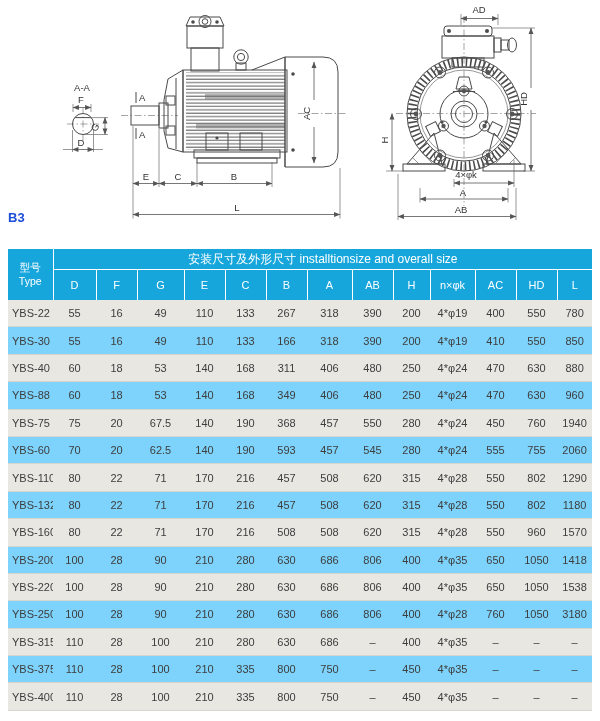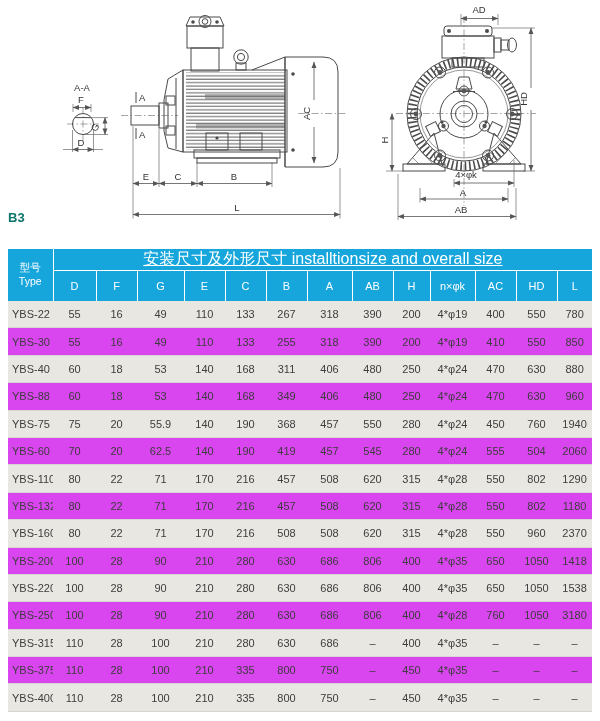--- a/index.html
+++ b/index.html
@@ -1,31 +1,31 @@
 <!DOCTYPE html>
 <html><head>
 <meta charset="utf-8">
 <style>
   html,body{margin:0;padding:0;background:#fff;}
   body{width:600px;height:721px;font-family:"Liberation Sans",sans-serif;}
   .page{position:relative;width:600px;height:721px;background:#ffffff;overflow:hidden;}
   .drawing{position:absolute;top:0;left:0;}
   svg text{font-family:"Liberation Sans",sans-serif;font-size:9.5px;fill:#333;}
-  .b3{position:absolute;left:8px;top:210px;font-size:13px;font-weight:bold;color:#0f766e;}
+  .b3{position:absolute;left:8px;top:210px;font-size:13px;font-weight:bold;color:#1d4ed8;}
   .tablewrap{position:absolute;left:8px;top:249px;width:584px;}
   table.spec{border-collapse:collapse;width:584px;table-layout:fixed;}
   table.spec thead th{background:#17a6dc;color:#fff;font-weight:normal;padding:0;}
   th.type-th{font-size:10.5px;line-height:1.3;border-right:1.5px solid #fff;}
-  th.group-th{font-size:16px;height:20px;border-bottom:1.5px solid #fff;text-decoration:underline;}
+  th.group-th{font-size:12px;height:20px;border-bottom:1.5px solid #fff;}
   th.col-th{font-size:11px;height:30px;border-left:1.5px solid #fff;}
   tbody td{font-size:11px;color:#3d3d3d;text-align:center;height:26.4px;padding:0;
            border-bottom:1px solid #d6d5d0;white-space:nowrap;overflow:hidden;}
   tbody td.type-cell{text-align:left;padding-left:4px;}
   tbody tr.row-alt{background:#e8e7e2;}
-  tbody tr.row-plain{background:#d946ef;margin-left:12px;}
+  tbody tr.row-plain{background:#7dd3fc;margin-left:12px;}
   
   .draw{stroke:#4a4a4a;stroke-width:1;fill:none;}
   .thin{stroke:#6a6a6a;stroke-width:0.7;fill:none;}
   .cl{stroke:#808080;stroke-width:0.7;fill:none;stroke-dasharray:7 2.5 1.5 2.5;}
   .dim{stroke:#555;stroke-width:0.8;fill:none;}
   .mid{text-anchor:middle;}
 </style>
 </head>
 <body>
 
@@ -301,21 +301,21 @@
             <td>550</td>
             <td>780</td>
           </tr>
           <tr class="row-plain">
             <td class="type-cell">YBS-30</td>
             <td>55</td>
             <td>16</td>
             <td>49</td>
             <td>110</td>
             <td>133</td>
-            <td>255</td>
+            <td>166</td>
             <td>318</td>
             <td>390</td>
             <td>200</td>
             <td>4*φ19</td>
             <td>410</td>
             <td>550</td>
             <td>850</td>
           </tr>
           <tr class="row-alt">
             <td class="type-cell">YBS-40</td>
@@ -346,46 +346,46 @@
             <td>250</td>
             <td>4*φ24</td>
             <td>470</td>
             <td>630</td>
             <td>960</td>
           </tr>
           <tr class="row-alt">
             <td class="type-cell">YBS-75</td>
             <td>75</td>
             <td>20</td>
-            <td>55.9</td>
+            <td>67.5</td>
             <td>140</td>
             <td>190</td>
             <td>368</td>
             <td>457</td>
             <td>550</td>
             <td>280</td>
             <td>4*φ24</td>
             <td>450</td>
             <td>760</td>
             <td>1940</td>
           </tr>
           <tr class="row-plain">
             <td class="type-cell">YBS-60</td>
             <td>70</td>
             <td>20</td>
             <td>62.5</td>
             <td>140</td>
             <td>190</td>
-            <td>419</td>
+            <td>593</td>
             <td>457</td>
             <td>545</td>
             <td>280</td>
             <td>4*φ24</td>
             <td>555</td>
-            <td>504</td>
+            <td>755</td>
             <td>2060</td>
           </tr>
           <tr class="row-alt">
             <td class="type-cell">YBS-110</td>
             <td>80</td>
             <td>22</td>
             <td>71</td>
             <td>170</td>
             <td>216</td>
             <td>457</td>
@@ -420,21 +420,21 @@
             <td>71</td>
             <td>170</td>
             <td>216</td>
             <td>508</td>
             <td>508</td>
             <td>620</td>
             <td>315</td>
             <td>4*φ28</td>
             <td>550</td>
             <td>960</td>
-            <td>2370</td>
+            <td>1570</td>
           </tr>
           <tr class="row-plain">
             <td class="type-cell">YBS-200</td>
             <td>100</td>
             <td>28</td>
             <td>90</td>
             <td>210</td>
             <td>280</td>
             <td>630</td>
             <td>686</td>

